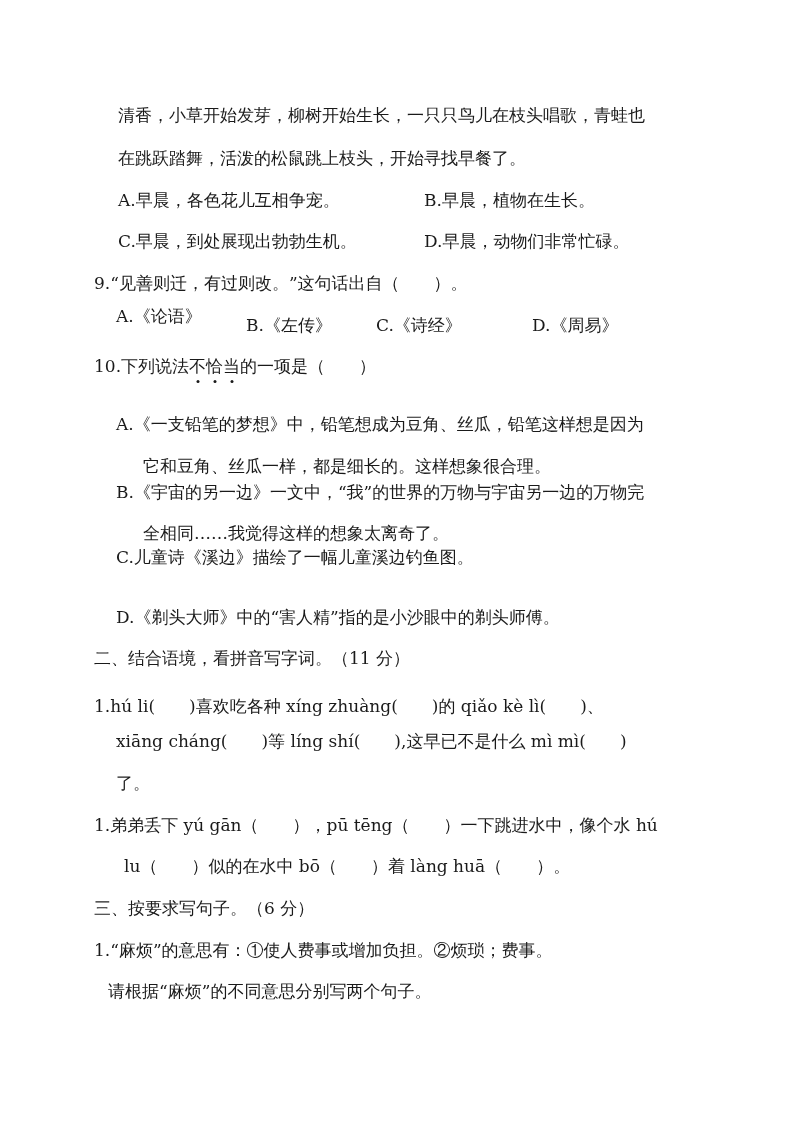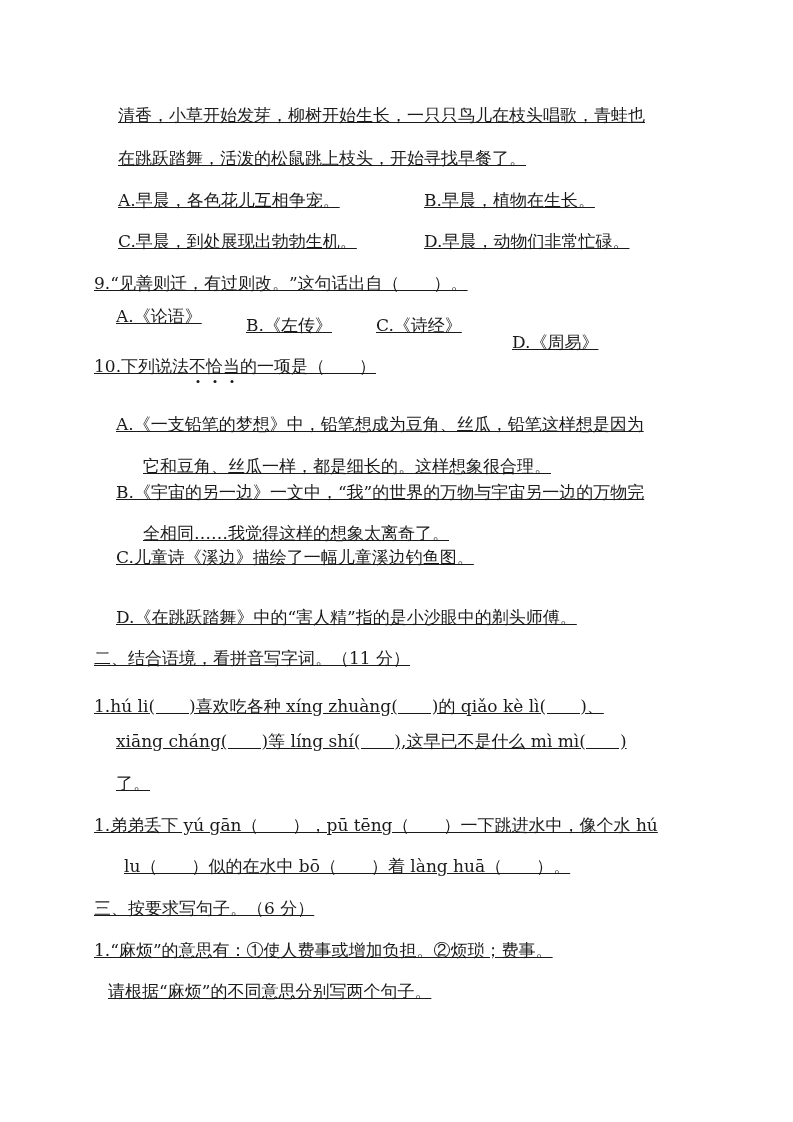--- a/index.html
+++ b/index.html
@@ -1,21 +1,21 @@
 <!DOCTYPE html>
 <html><head>
 <meta charset="utf-8">
 <style>
   html, body { margin: 0; padding: 0; background: #ffffff; }
   body {
     width: 793px; height: 1122px; position: relative; overflow: hidden;
     font-family: "DejaVu Serif", "Liberation Serif", serif;
     color: #1a1a1a; font-size: 17px;
   }
-  .line { position: absolute; white-space: nowrap; line-height: 24px; text-decoration: underline; }
+  .line { position: absolute; white-space: nowrap; line-height: 24px; }
   .emph { position: relative; }
   .emph::after {
     content: ""; position: absolute; left: 50%; bottom: -7px;
     width: 3px; height: 3px; background: #1a1a1a; border-radius: 50%;
     transform: translateX(-50%);
   }
 </style>
 </head>
 <body>
 
@@ -25,31 +25,31 @@
 
   <div class="line" style="left:118px;top:188px;">A.早晨，各色花儿互相争宠。</div>
   <div class="line" style="left:424px;top:188px;">B.早晨，植物在生长。</div>
   <div class="line" style="left:118px;top:229px;">C.早晨，到处展现出勃勃生机。</div>
   <div class="line" style="left:424px;top:229px;">D.早晨，动物们非常忙碌。</div>
 
   <div class="line" style="left:94px;top:271px;">9.“见善则迁，有过则改。”这句话出自（　　）。</div>
   <div class="line" style="left:116px;top:304px;">A.《论语》</div>
   <div class="line" style="left:246px;top:313px;">B.《左传》</div>
   <div class="line" style="left:376px;top:313px;">C.《诗经》</div>
-  <div class="line" style="left:512px;top:313px;margin-top:17px;">D.《周易》</div>
+  <div class="line" style="left:532px;top:313px;">D.《周易》</div>
 
   <div class="line" style="left:94px;top:354px;">
     <span>10.下列说法</span><span class="emph">不</span><span class="emph">恰</span><span class="emph">当</span><span>的一项是（　　）</span>
   </div>
   <div class="line" style="left:116px;top:396px;margin-top:16px;">A.《一支铅笔的梦想》中，铅笔想成为豆角、丝瓜，铅笔这样想是因为</div>
   <div class="line" style="left:143px;top:438px;margin-top:16px;">它和豆角、丝瓜一样，都是细长的。这样想象很合理。</div>
   <div class="line" style="left:116px;top:480px;">B.《宇宙的另一边》一文中，“我”的世界的万物与宇宙另一边的万物完</div>
   <div class="line" style="left:143px;top:521px;">全相同……我觉得这样的想象太离奇了。</div>
   <div class="line" style="left:116px;top:545px;">C.儿童诗《溪边》描绘了一幅儿童溪边钓鱼图。</div>
-  <div class="line" style="left:116px;top:605px;">D.《在跳跃踏舞》中的“害人精”指的是小沙眼中的剃头师傅。</div>
+  <div class="line" style="left:116px;top:605px;">D.《剃头大师》中的“害人精”指的是小沙眼中的剃头师傅。</div>
 
   <div class="line" style="left:94px;top:646px;">二、结合语境，看拼音写字词。（11 分）</div>
   <div class="line" style="left:94px;top:688px;margin-top:6px;">1.hú li(　　)喜欢吃各种 xíng zhuàng(　　)的 qiǎo kè lì(　　)、</div>
   <div class="line" style="left:116px;top:729px;">xiāng cháng(　　)等 líng shí(　　),这早已不是什么 mì mì(　　)</div>
   <div class="line" style="left:116px;top:771px;">了。</div>
   <div class="line" style="left:94px;top:813px;">1.弟弟丢下 yú gān（　　），pū tēng（　　）一下跳进水中，像个水 hú</div>
   <div class="line" style="left:124px;top:854px;">lu（　　）似的在水中 bō（　　）着 làng huā（　　）。</div>
 
   <div class="line" style="left:94px;top:896px;">三、按要求写句子。（6 分）</div>
   <div class="line" style="left:94px;top:938px;">1.“麻烦”的意思有：①使人费事或增加负担。②烦琐；费事。</div>

